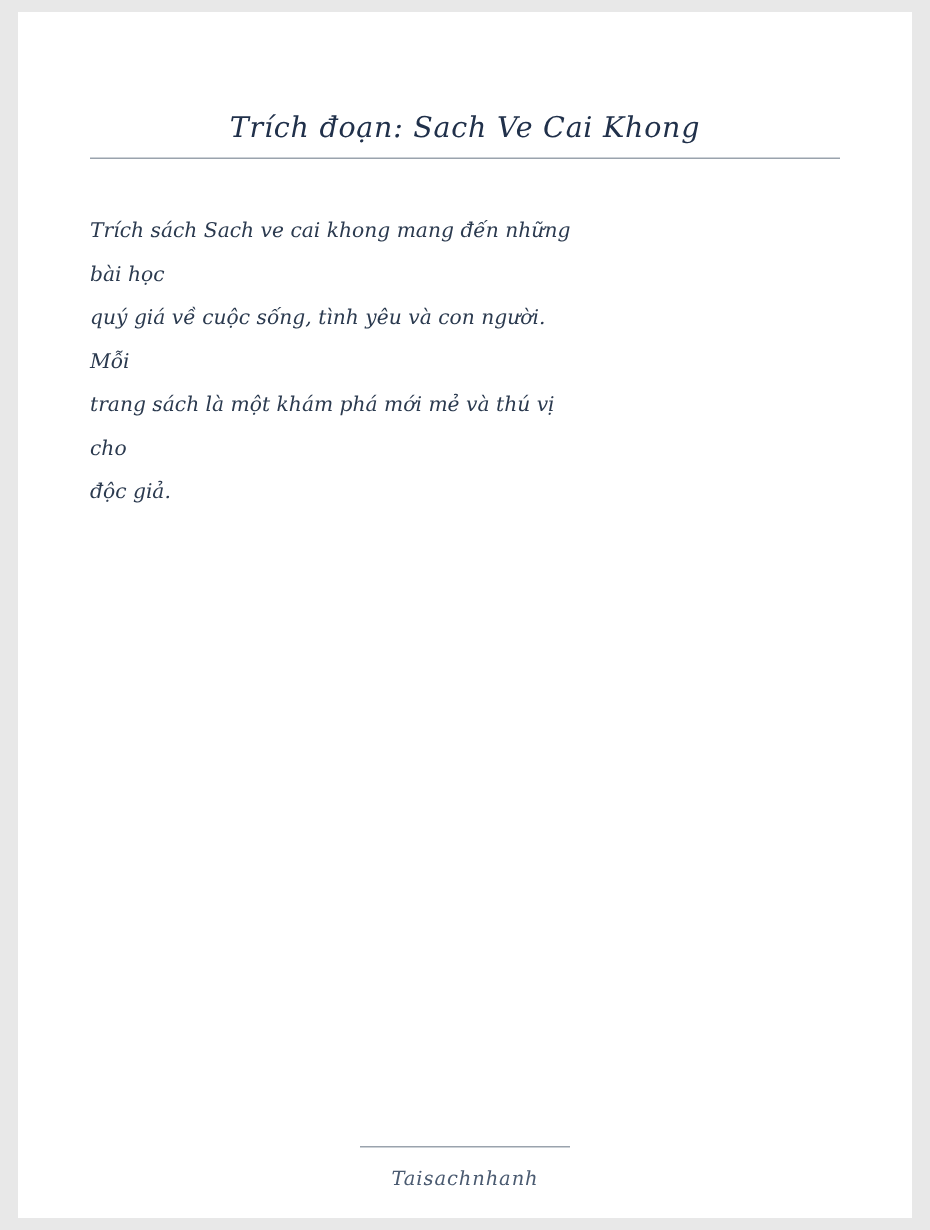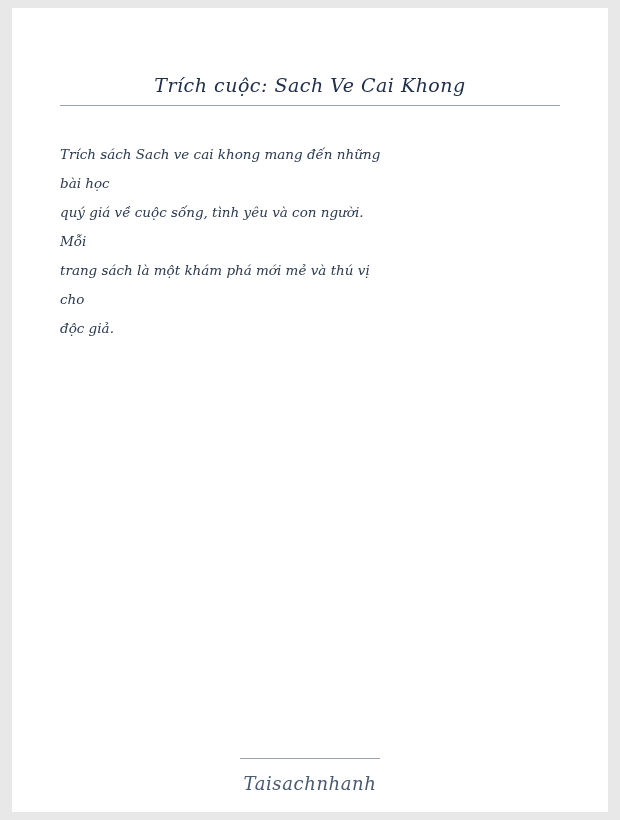--- a/index.html
+++ b/index.html
@@ -67,31 +67,31 @@
   }
   .footer-rule {
     width: 140px;
     height: 1px;
     background: #9aa3ad;
     margin: 0 auto 14px auto;
   }
   .footer-text {
     font-family: "DejaVu Serif", serif;
     font-style: italic;
-    font-size: 18px;
+    font-size: 13px;
     color: #4a5a70;
     letter-spacing: 0.6px;
   }
 </style>
 </head>
 <body>
 
 <div class="page">
 
-  <div class="doc-title">Trích cuộc: Sach Ve Cai Khong</div>
+  <div class="doc-title">Trích đoạn: Sach Ve Cai Khong</div>
 
   <div class="title-rule"></div>
 
   <div class="body-text">
     <p>Trích sách Sach ve cai khong mang đến những
 bài học
 quý giá về cuộc sống, tình yêu và con người.
 Mỗi
 trang sách là một khám phá mới mẻ và thú vị
 cho

